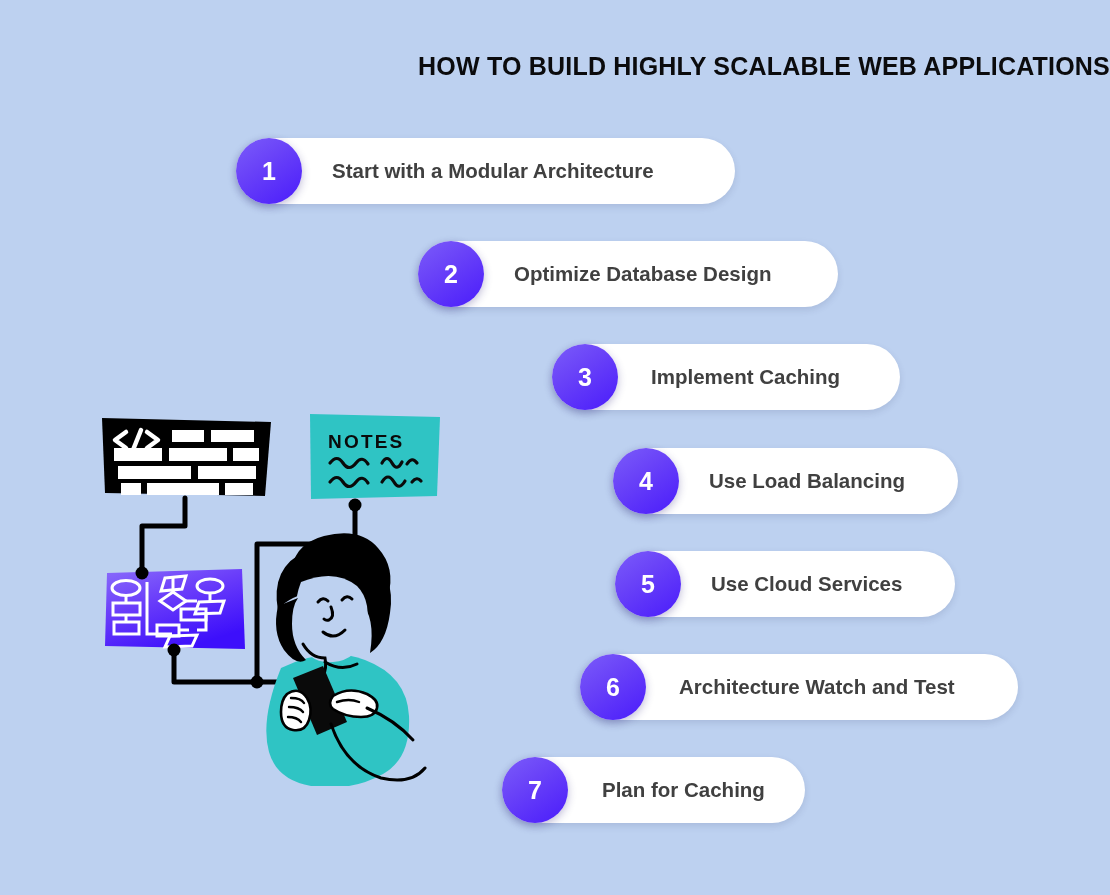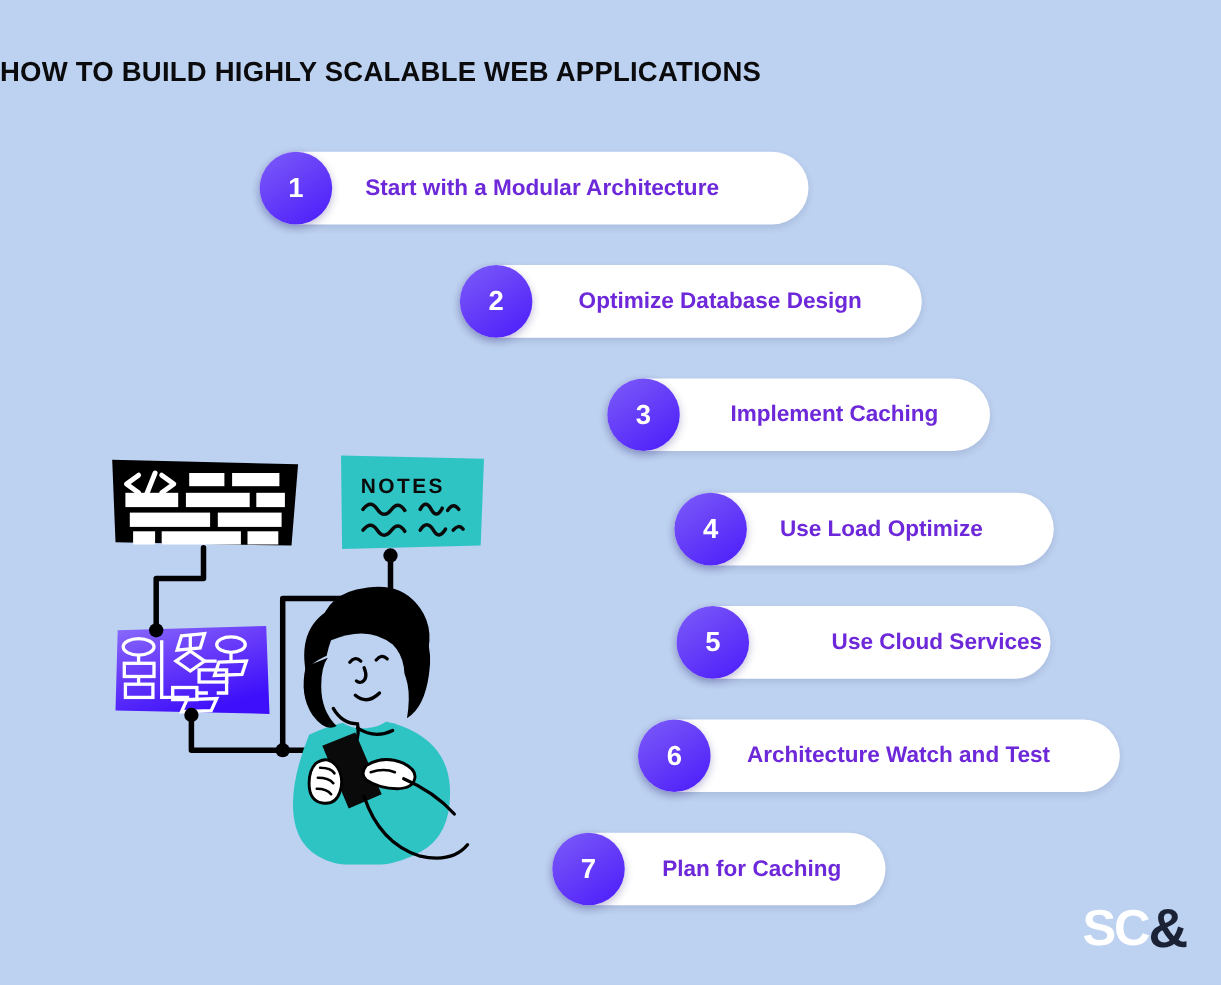--- a/index.html
+++ b/index.html
@@ -20,21 +20,21 @@
     height: 895px;
     background: #bdd1f0;
   }
 
   
   .title {
     position: absolute;
     top: 52px;
     left: 0;
     width: 1110px;
-    text-align: left;
+    text-align: right;
     font-size: 25px;
     font-weight: 700;
     letter-spacing: 0.2px;
     color: #0b0b0d;
     font-family: "Liberation Sans", sans-serif;
     text-transform: uppercase;
   }
 
   
   .step {
@@ -71,21 +71,21 @@
     z-index: 2;
   }
   .step-label {
     position: absolute;
     top: 0;
     height: 66px;
     display: flex;
     align-items: center;
     font-size: 20.5px;
     font-weight: 700;
-    color: #6d28d9;
+    color: #404040;
     white-space: nowrap;
     z-index: 3;
   }
 
   
   .illustration {
     position: absolute;
     left: 85px;
     top: 406px;
     width: 400px;
@@ -112,39 +112,39 @@
 
   <div class="step" style="left: 236px; top: 138px; width: 499px;">
     <div class="step-pill" style="width: 499px;"></div>
     <div class="step-badge">1</div>
     <div class="step-label" style="left: 96px;">Start with a Modular Architecture</div>
   </div>
 
   <div class="step" style="left: 418px; top: 241px; width: 420px;">
     <div class="step-pill" style="width: 420px;"></div>
     <div class="step-badge">2</div>
-    <div class="step-label" style="left: 108px;">Optimize Database Design</div>
+    <div class="step-label" style="left: 96px;">Optimize Database Design</div>
   </div>
 
   <div class="step" style="left: 552px; top: 344px; width: 348px;">
     <div class="step-pill" style="width: 348px;"></div>
     <div class="step-badge">3</div>
-    <div class="step-label" style="left: 112px;">Implement Caching</div>
+    <div class="step-label" style="left: 99px;">Implement Caching</div>
   </div>
 
   <div class="step" style="left: 613px; top: 448px; width: 345px;">
     <div class="step-pill" style="width: 345px;"></div>
     <div class="step-badge">4</div>
-    <div class="step-label" style="left: 96px;">Use Load Optimize</div>
+    <div class="step-label" style="left: 96px;">Use Load Balancing</div>
   </div>
 
   <div class="step" style="left: 615px; top: 551px; width: 340px;">
     <div class="step-pill" style="width: 340px;"></div>
     <div class="step-badge">5</div>
-    <div class="step-label" style="left: 96px; margin-left: 45px;">Use Cloud Services</div>
+    <div class="step-label" style="left: 96px;">Use Cloud Services</div>
   </div>
 
   <div class="step" style="left: 580px; top: 654px; width: 438px;">
     <div class="step-pill" style="width: 438px;"></div>
     <div class="step-badge">6</div>
     <div class="step-label" style="left: 99px;">Architecture Watch and Test</div>
   </div>
 
   <div class="step" style="left: 502px; top: 757px; width: 303px;">
     <div class="step-pill" style="width: 303px;"></div>
@@ -272,20 +272,14 @@
         <path d="M 252 296 q 12 -4 22 0" fill="none" stroke="#000000" stroke-width="2.4" stroke-linecap="round"></path>
 
         <g fill="none" stroke="#000000" stroke-width="3" stroke-linecap="round">
           <path d="M 282 302 q 28 12 46 32"></path>
           <path d="M 246 318 q 14 42 50 54 q 30 7 44 -10"></path>
         </g>
       </g>
     </svg>
   </div>
 
-  <div class="logo">
-    <svg width="110" height="58" viewBox="0 0 110 58" xmlns="http://www.w3.org/2000/svg">
-      <text x="0" y="44" font-family="'Liberation Sans', sans-serif" font-size="46" font-weight="700" fill="#ffffff" letter-spacing="-2">SC</text>
-      <text x="60" y="46" font-family="'Liberation Sans', sans-serif" font-size="50" font-weight="700" fill="#1b2236">&amp;</text>
-    </svg>
-  </div>
 
 </div>
 
 </body></html>

